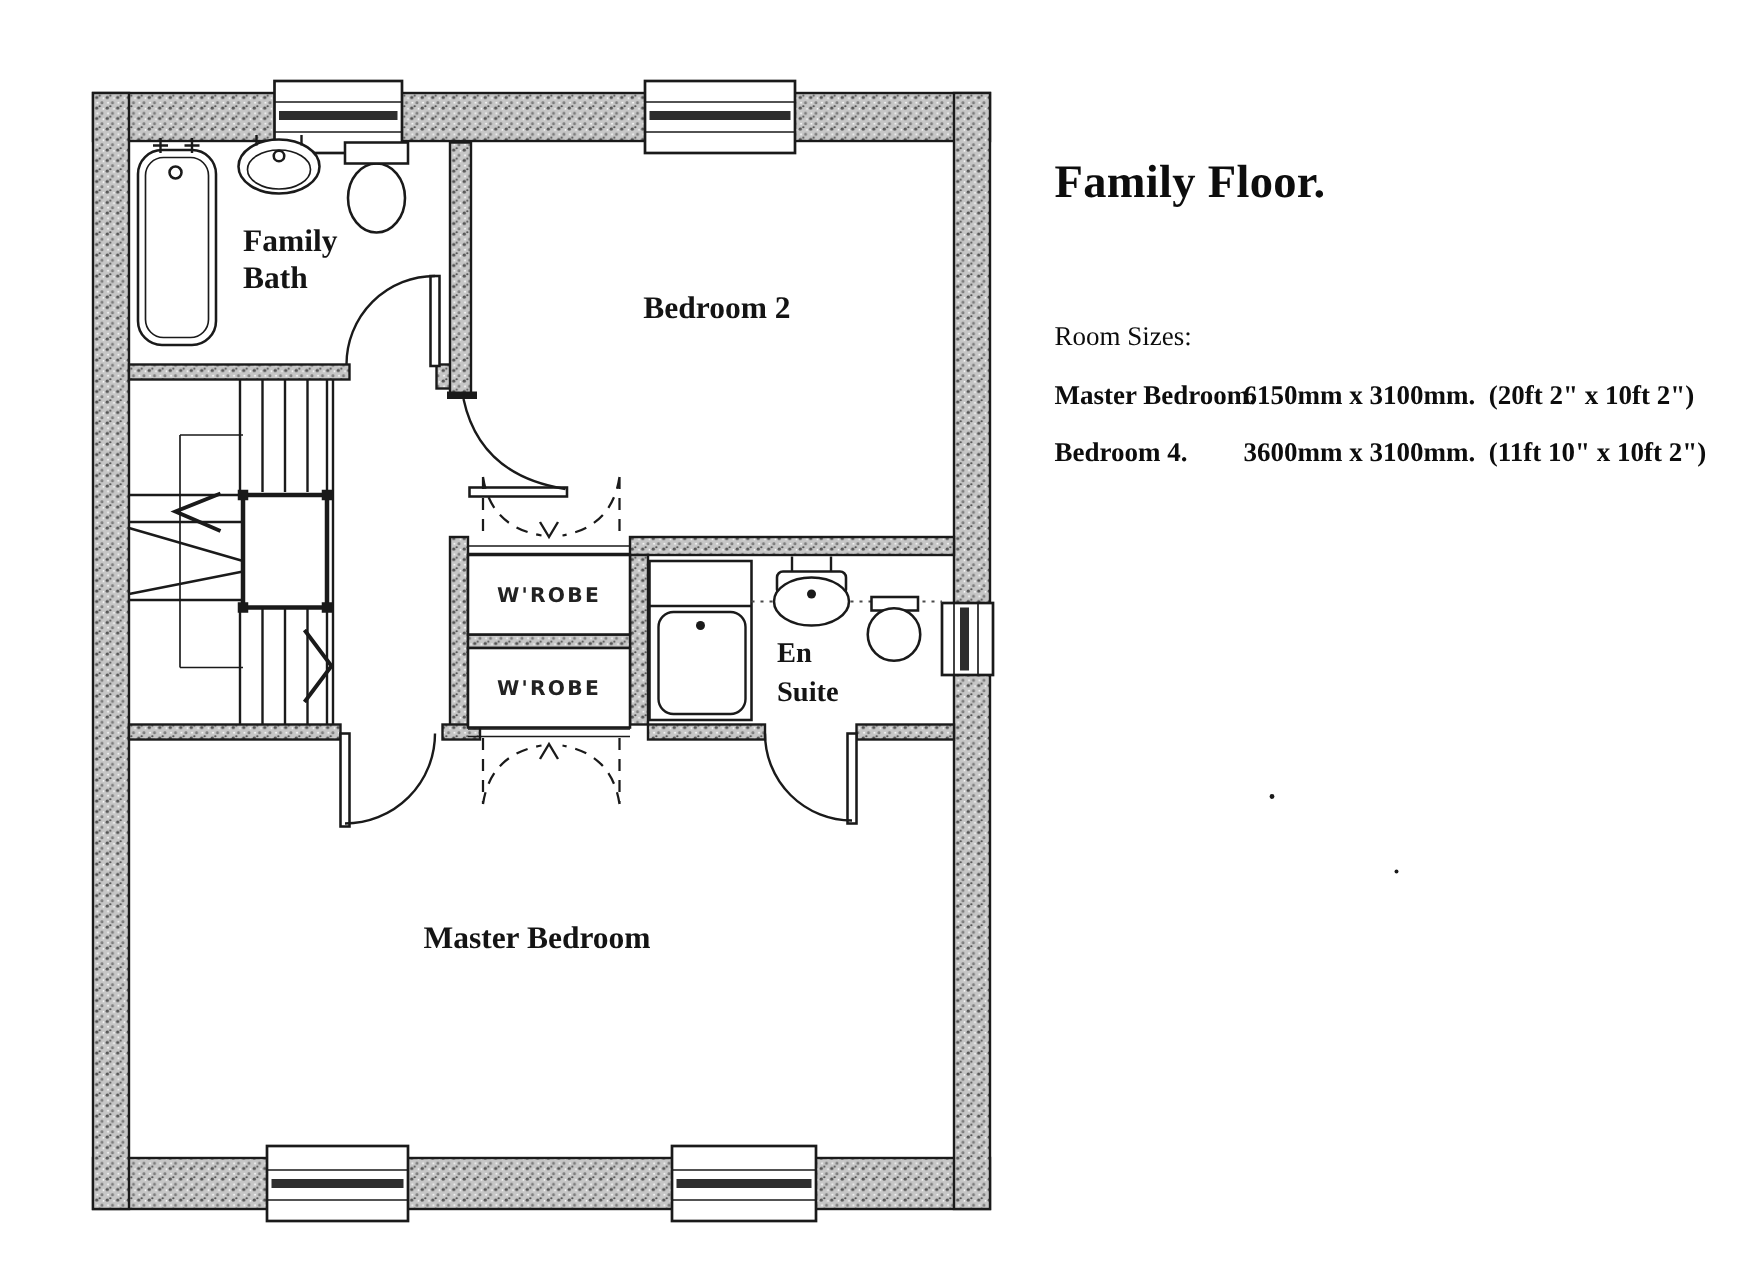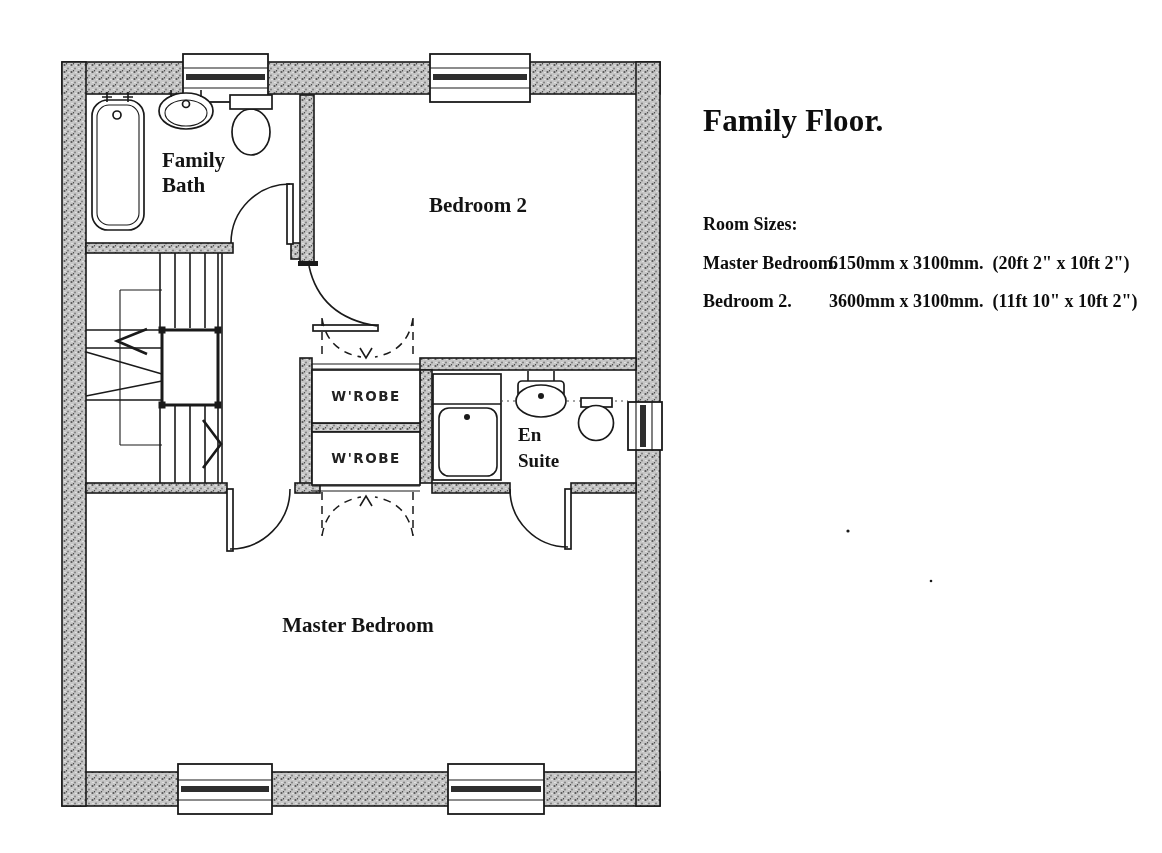--- a/index.html
+++ b/index.html
@@ -7,21 +7,21 @@
     width:1162px;height:853px;position:relative;background:#ffffff;
     font-family:"Liberation Serif",serif;color:#111;overflow:hidden;
   }
   .plan-svg{position:absolute;left:0;top:0;}
   .page-title{
     position:absolute;left:703px;top:103px;
     font-size:31px;font-weight:bold;letter-spacing:0.2px;color:#0d0d0d;
   }
   .rs-heading{
     position:absolute;left:703px;top:214px;
-    font-size:18px;font-weight:bold;color:#0d0d0d;
+    font-size:18px;font-weight:normal;color:#0d0d0d;
   }
   .rs-row{
     position:absolute;left:703px;display:flex;
     font-size:18px;font-weight:bold;color:#0d0d0d;
   }
   .rs-row.r1{top:253px;}
   .rs-row.r2{top:291px;}
   .rs-name{width:126px;white-space:pre;flex:0 0 auto;}
   .rs-size{white-space:pre;}
 
@@ -207,15 +207,15 @@
 <div class="page-title">Family Floor.</div>
 
 <div class="rs-heading">Room Sizes:</div>
 
 <div class="rs-row r1">
   <span class="rs-name">Master Bedroom.</span>
   <span class="rs-size">6150mm x 3100mm.  (20ft 2" x 10ft 2")</span>
 </div>
 
 <div class="rs-row r2">
-  <span class="rs-name">Bedroom 2.</span>
+  <span class="rs-name">Bedroom 4.</span>
   <span class="rs-size">3600mm x 3100mm.  (11ft 10" x 10ft 2")</span>
 </div>
 
 </body></html>

